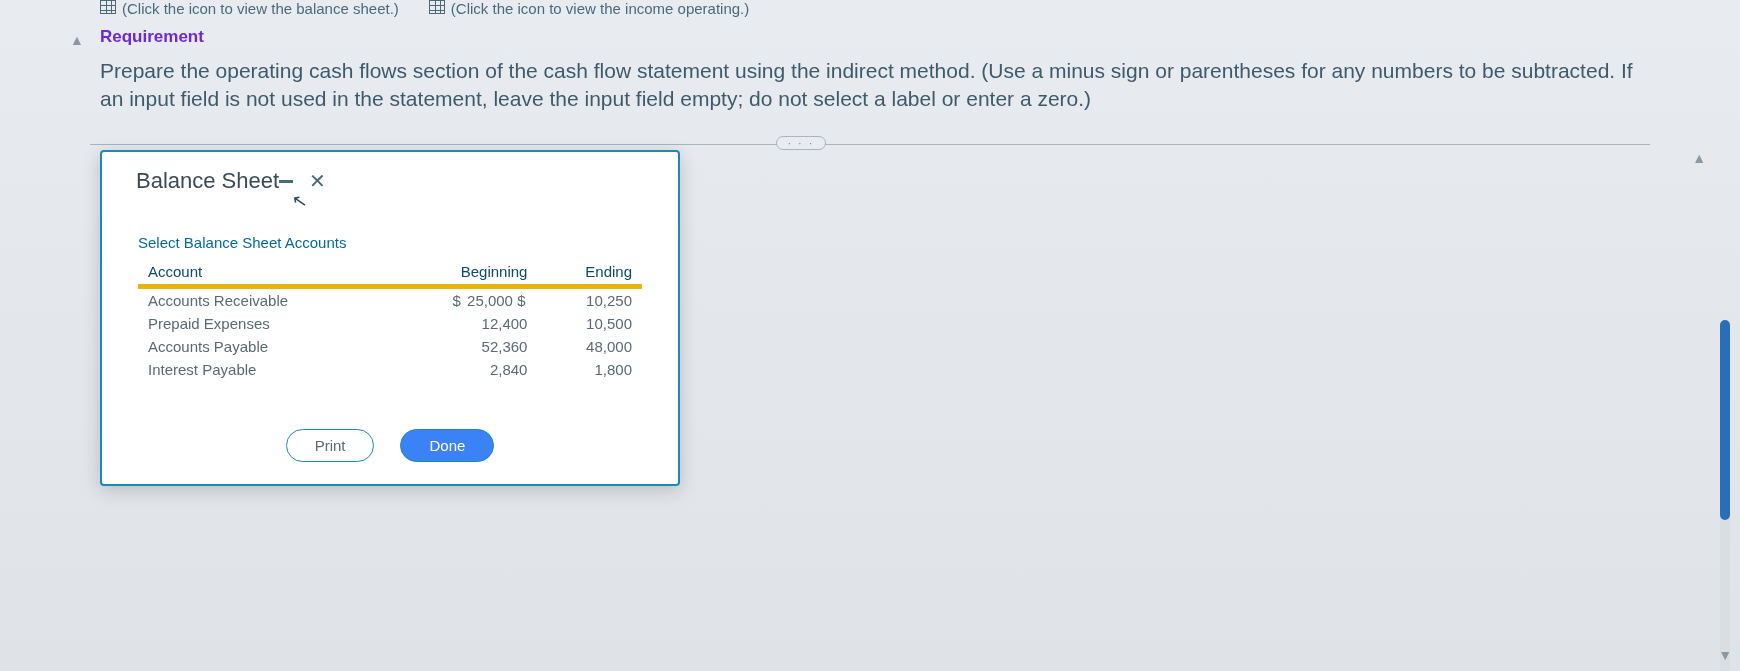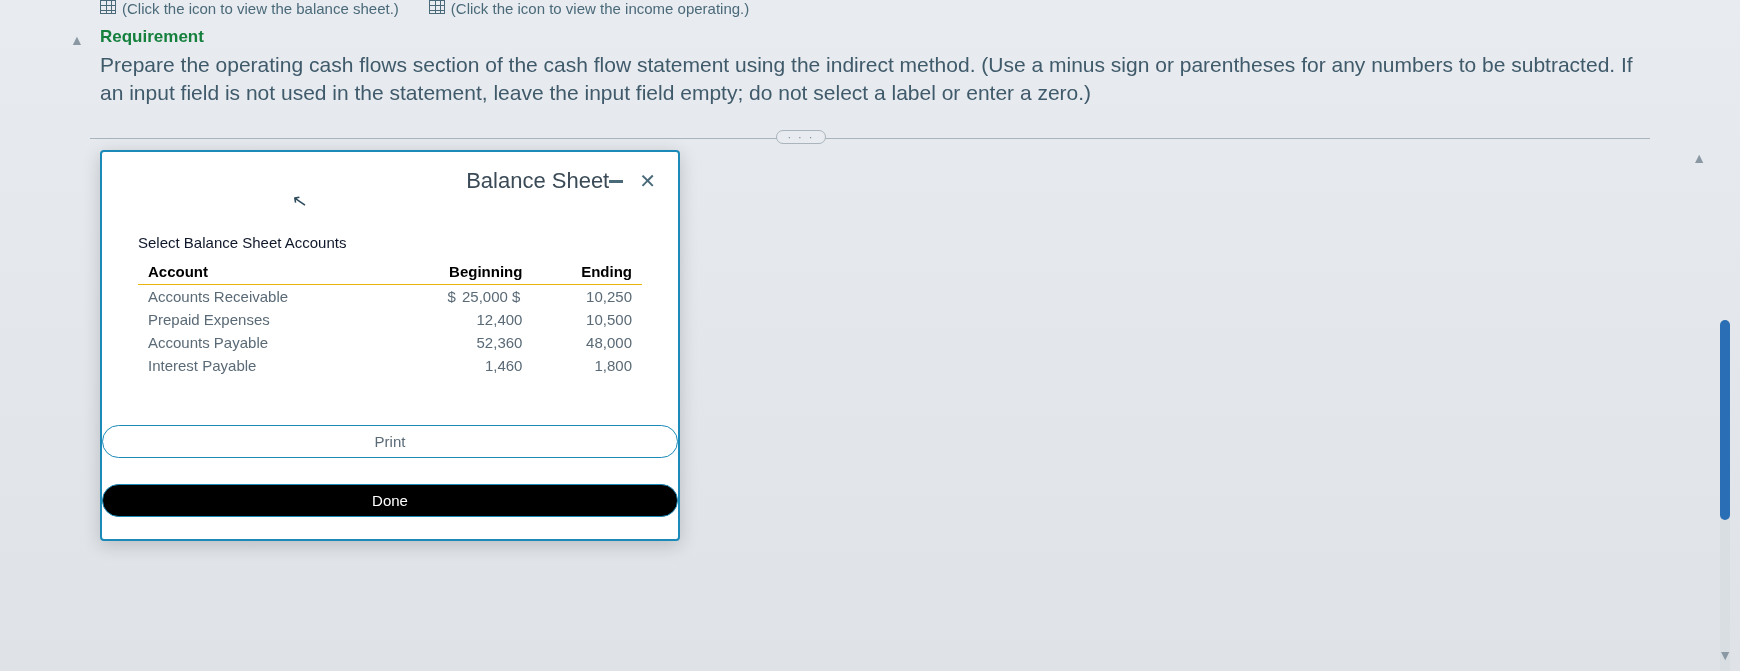--- a/index.html
+++ b/index.html
@@ -26,21 +26,21 @@
   height: 14px;
   border: 1px solid #4a6a7a;
   position: relative;
   background:
     linear-gradient(#4a6a7a,#4a6a7a) 0 4px/100% 1px no-repeat,
     linear-gradient(#4a6a7a,#4a6a7a) 0 9px/100% 1px no-repeat,
     linear-gradient(#4a6a7a,#4a6a7a) 5px 0/1px 100% no-repeat,
     linear-gradient(#4a6a7a,#4a6a7a) 10px 0/1px 100% no-repeat;
 }
 .header-block { padding: 4px 100px 10px 100px; }
-.req-title { color: #15803d; font-weight: bold; font-size: 17px; margin-bottom: 4px; }
+.req-title { color: #6d28d9; font-weight: bold; font-size: 17px; margin-bottom: 10px; }
 .req-text { color: #3f5a6a; font-size: 21px; line-height: 1.35; }
 .divider-row {
   margin: 20px 90px 0 90px;
   border-top: 1px solid #aab4bd;
   position: relative;
   height: 18px;
 }
 .divider-pill {
   position: absolute;
   left: 44%;
@@ -65,70 +65,69 @@
   left: 100px;
   top: 150px;
   width: 580px;
   background: #fff;
   border: 2px solid #1b8ab8;
   border-radius: 4px;
   box-shadow: 0 4px 18px rgba(0,0,0,0.18);
 }
 .dialog-head {
   display: flex;
-  justify-content: flex-end;
+  justify-content: flex-start;
   align-items: center;
   padding: 16px 22px 10px 34px;
 }
 .dialog-title { color: #3a4a56; font-size: 22px; font-weight: 400; }
 .dialog-ctrls { display: flex; gap: 16px; align-items: center; }
 .min-icon { width: 14px; height: 3px; background: #4a6a7a; display: inline-block; }
 .close-icon { color: #4a6a7a; font-size: 20px; font-weight: 400; cursor: pointer; }
 .cursor-icon {
   position: absolute;
   left: 190px;
   top: 38px;
   font-size: 18px;
   color: #2d4a5a;
   transform: rotate(-10deg);
 }
 .dialog-body { padding: 30px 36px 14px 36px; }
-.sub-title { color: #0f172a; font-size: 15px; margin-bottom: 8px; }
+.sub-title { color: #0369a1; font-size: 15px; margin-bottom: 8px; }
 .tbl { width: 100%; font-size: 15px; color: #5a6a76; border-collapse: collapse; }
 .tbl th {
   text-align: right;
-  font-weight: 700;
-  color: #000000;
+  font-weight: 400;
+  color: #0c4a6e;
   padding: 4px 10px;
-  border-bottom: 1px solid #eab308;
+  border-bottom: 5px solid #eab308;
 }
 .tbl th:first-child { text-align: left; }
 .tbl td { padding: 3px 10px; text-align: right; }
 .tbl td:first-child { text-align: left; }
 .cur { color: #5a6a76; padding-right: 2px; }
 .dialog-foot {
   display: flex;
   justify-content: center;
   gap: 26px;
   padding: 34px 0 22px 0;
-  flex-direction: column;
 }
 .btn {
   padding: 7px 28px;
   border-radius: 20px;
   font-size: 15px;
   cursor: pointer;
 }
 .btn-outline {
   background: #fff;
   border: 1.5px solid #1b8ab8;
   color: #5a6a76;
 }
 .btn-solid {
-  background: #000000;
+  background: #3b82f6;
   border: 1.5px solid #1b8ab8;
   color: #fff;
 }
 .right-scrollbar {
   position: absolute;
   right: 8px;
   top: 100px;
   bottom: 30px;
   width: 14px;
 }
@@ -205,21 +204,21 @@
           <td>12,400</td>
           <td>10,500</td>
         </tr>
         <tr>
           <td>Accounts Payable</td>
           <td>52,360</td>
           <td>48,000</td>
         </tr>
         <tr>
           <td>Interest Payable</td>
-          <td>1,460</td>
+          <td>2,840</td>
           <td>1,800</td>
         </tr>
       </tbody>
     </table>
   </div>
 
   <div class="dialog-foot">
     <button class="btn btn-outline">Print</button>
     <button class="btn btn-solid">Done</button>
   </div>

